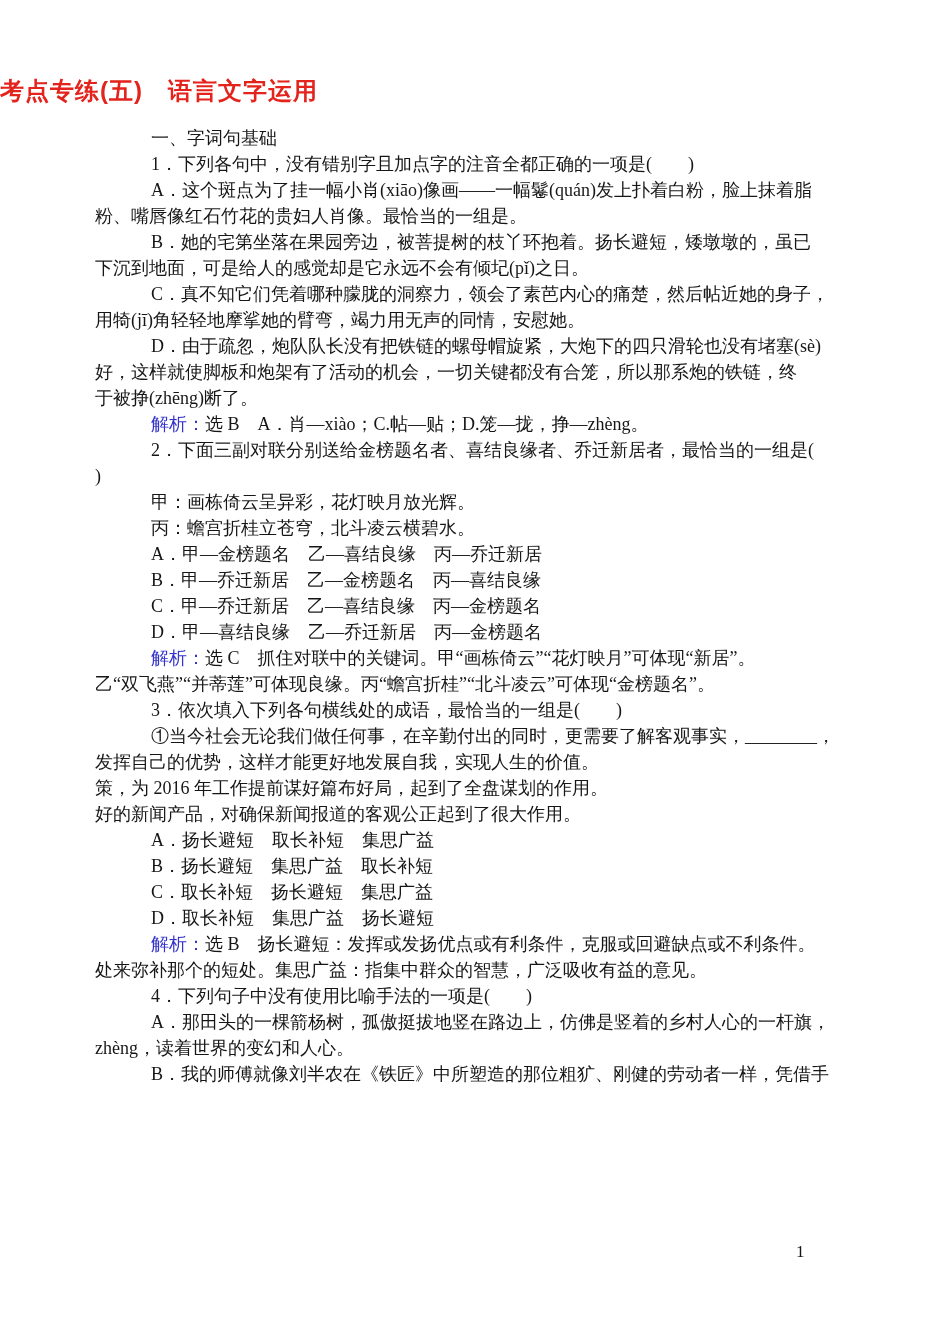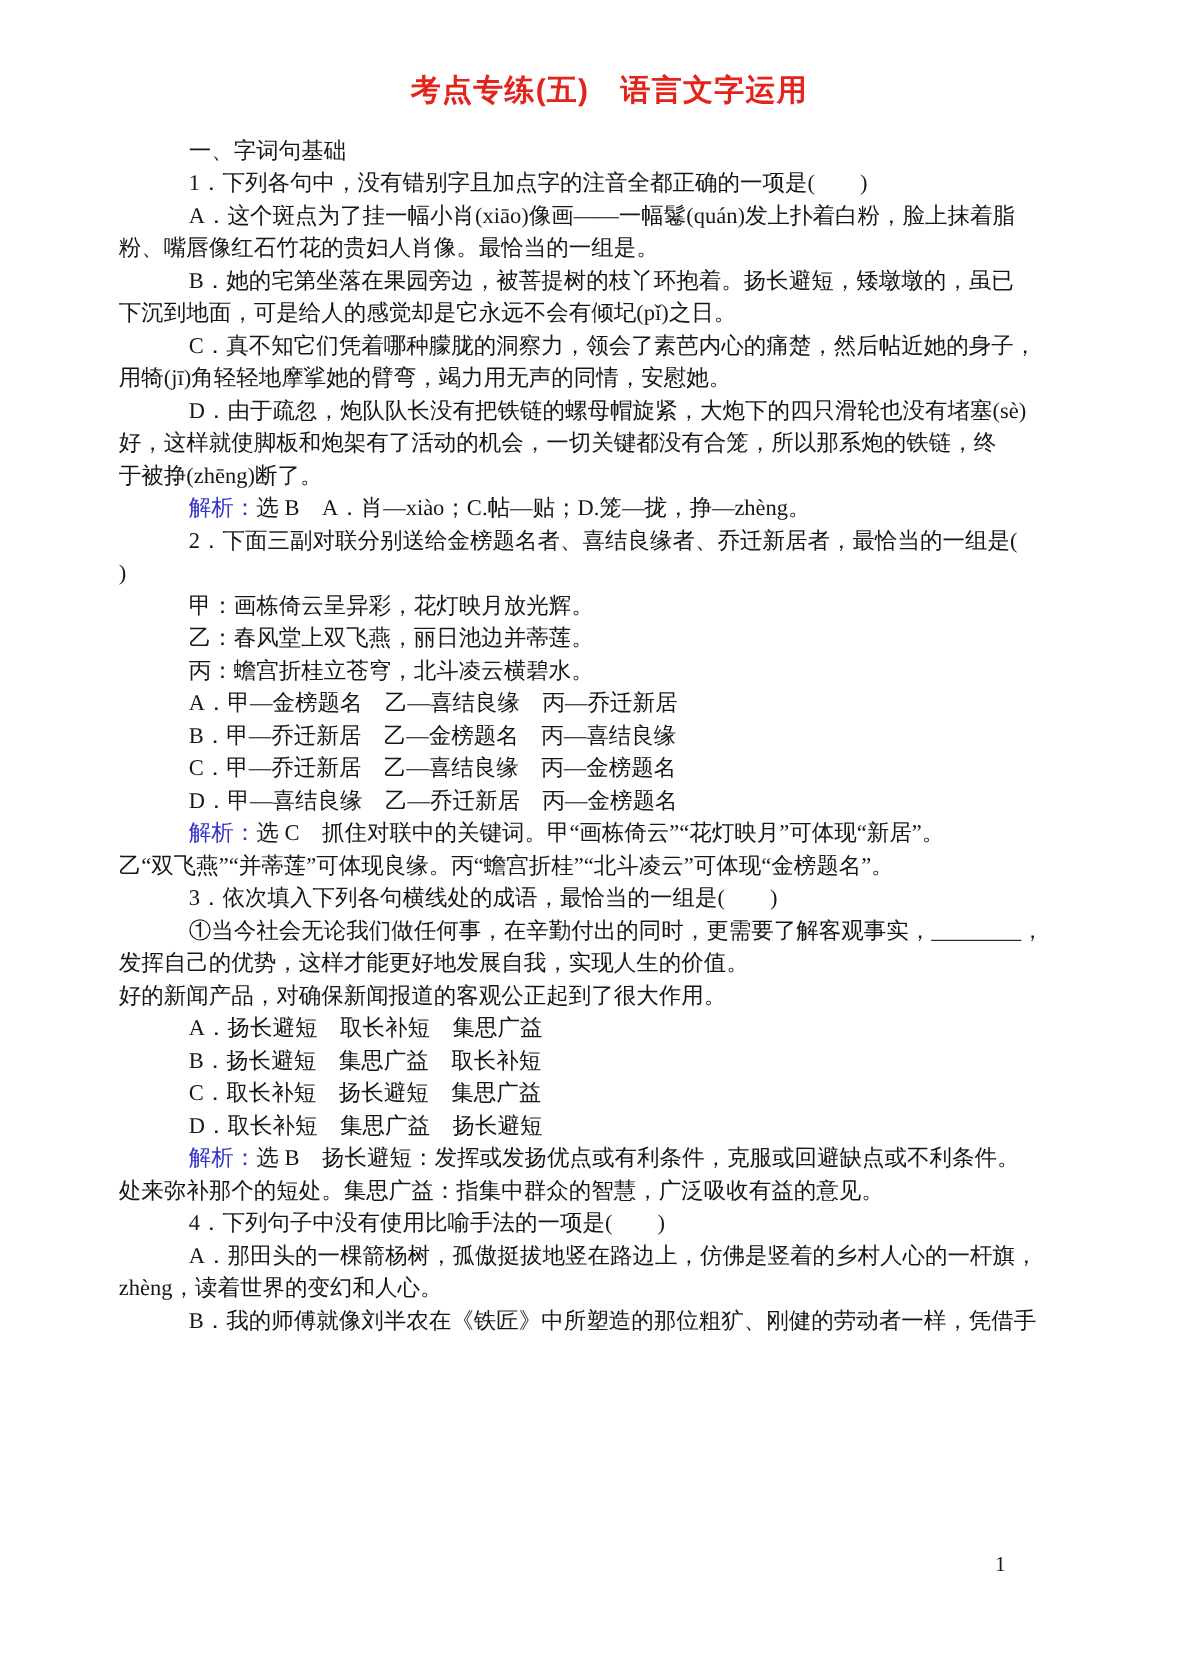--- a/index.html
+++ b/index.html
@@ -10,30 +10,29 @@
     position: relative;
     font-family: "Liberation Serif", "DejaVu Serif", serif;
     color: #161616;
     overflow: hidden;
   }
   .page {
     position: absolute;
     inset: 0;
   }
   .doc-title {
-    margin-top: 58px;
-    text-align: center;
+    margin-top: 76px;
+    text-align: left;
     font-family: "Liberation Sans", "DejaVu Sans", sans-serif;
     font-weight: bold;
     font-size: 24px;
     letter-spacing: 1px;
     color: var(--title-red, #e3231c);
     line-height: 30px;
     height: 30px;
-    padding-left: 25px;
   }
   .doc-body {
     margin: 19px 0 0 95px;
     width: 762px;
   }
   .line {
     font-size: 18px;
     line-height: 26px;
     height: 26px;
     white-space: nowrap;
@@ -74,31 +73,31 @@
       <div class="line cont"><span>下沉到地面，可是给人的感觉却是它永远不会有倾</span><span class="dot">圮</span><span>(pǐ)之日。</span></div>
       <div class="line para"><span>C．真不知它们凭着哪种朦胧的洞察力，领会了素芭内心的痛楚，然后帖近她的身子，</span></div>
       <div class="line cont"><span>用</span><span class="dot">犄</span><span>(jī)角轻轻地摩挲她的臂弯，竭力用无声的同情，安慰她。</span></div>
       <div class="line para"><span>D．由于疏忽，炮队队长没有把铁链的螺母帽旋紧，大炮下的四只滑轮也没有堵</span><span class="dot">塞</span><span>(sè)</span></div>
       <div class="line cont"><span>好，这样就使脚板和炮架有了活动的机会，一切关键都没有合笼，所以那系炮的铁链，终</span></div>
       <div class="line cont"><span>于被</span><span class="dot">挣</span><span>(zhēng)断了。</span></div>
       <div class="line para"><span class="analysis-label">解析：</span><span>选 B　A．肖—xiào；C.帖—贴；D.笼—拢，挣—zhèng。</span></div>
       <div class="line para"><span>2．下面三副对联分别送给金榜题名者、喜结良缘者、乔迁新居者，最恰当的一组是(</span></div>
       <div class="line cont"><span>)</span></div>
       <div class="line para"><span>甲：画栋倚云呈异彩，花灯映月放光辉。</span></div>
-      <div class="line para"><span>乙：春风堂上双飞燕，丽日池边并蒂莲。</span></div>
       <div class="line para"><span>丙：蟾宫折桂立苍穹，北斗凌云横碧水。</span></div>
       <div class="line para"><span>A．甲—金榜题名　乙—喜结良缘　丙—乔迁新居</span></div>
       <div class="line para"><span>B．甲—乔迁新居　乙—金榜题名　丙—喜结良缘</span></div>
       <div class="line para"><span>C．甲—乔迁新居　乙—喜结良缘　丙—金榜题名</span></div>
       <div class="line para"><span>D．甲—喜结良缘　乙—乔迁新居　丙—金榜题名</span></div>
       <div class="line para"><span class="analysis-label">解析：</span><span>选 C　抓住对联中的关键词。甲“画栋倚云”“花灯映月”可体现“新居”。</span></div>
       <div class="line cont"><span>乙“双飞燕”“并蒂莲”可体现良缘。丙“蟾宫折桂”“北斗凌云”可体现“金榜题名”。</span></div>
       <div class="line para"><span>3．依次填入下列各句横线处的成语，最恰当的一组是(　　)</span></div>
       <div class="line para"><span>①当今社会无论我们做任何事，在辛勤付出的同时，更需要了解客观事实，________，</span></div>
       <div class="line cont"><span>发挥自己的优势，这样才能更好地发展自我，实现人生的价值。</span></div>
+      <div class="line cont"><span>策，为 2016 年工作提前谋好篇布好局，起到了全盘谋划的作用。</span></div>
       <div class="line cont"><span>好的新闻产品，对确保新闻报道的客观公正起到了很大作用。</span></div>
       <div class="line para"><span>A．扬长避短　取长补短　集思广益</span></div>
       <div class="line para"><span>B．扬长避短　集思广益　取长补短</span></div>
       <div class="line para"><span>C．取长补短　扬长避短　集思广益</span></div>
       <div class="line para"><span>D．取长补短　集思广益　扬长避短</span></div>
       <div class="line para"><span class="analysis-label">解析：</span><span>选 B　扬长避短：发挥或发扬优点或有利条件，克服或回避缺点或不利条件。</span></div>
       <div class="line cont"><span>处来弥补那个的短处。集思广益：指集中群众的智慧，广泛吸收有益的意见。</span></div>
       <div class="line para"><span>4．下列句子中没有使用比喻手法的一项是(　　)</span></div>
       <div class="line para"><span>A．那田头的一棵箭杨树，孤傲挺拔地竖在路边上，仿佛是竖着的乡村人心的一杆旗，</span></div>
       <div class="line cont"><span>zhèng，读着世界的变幻和人心。</span></div>

